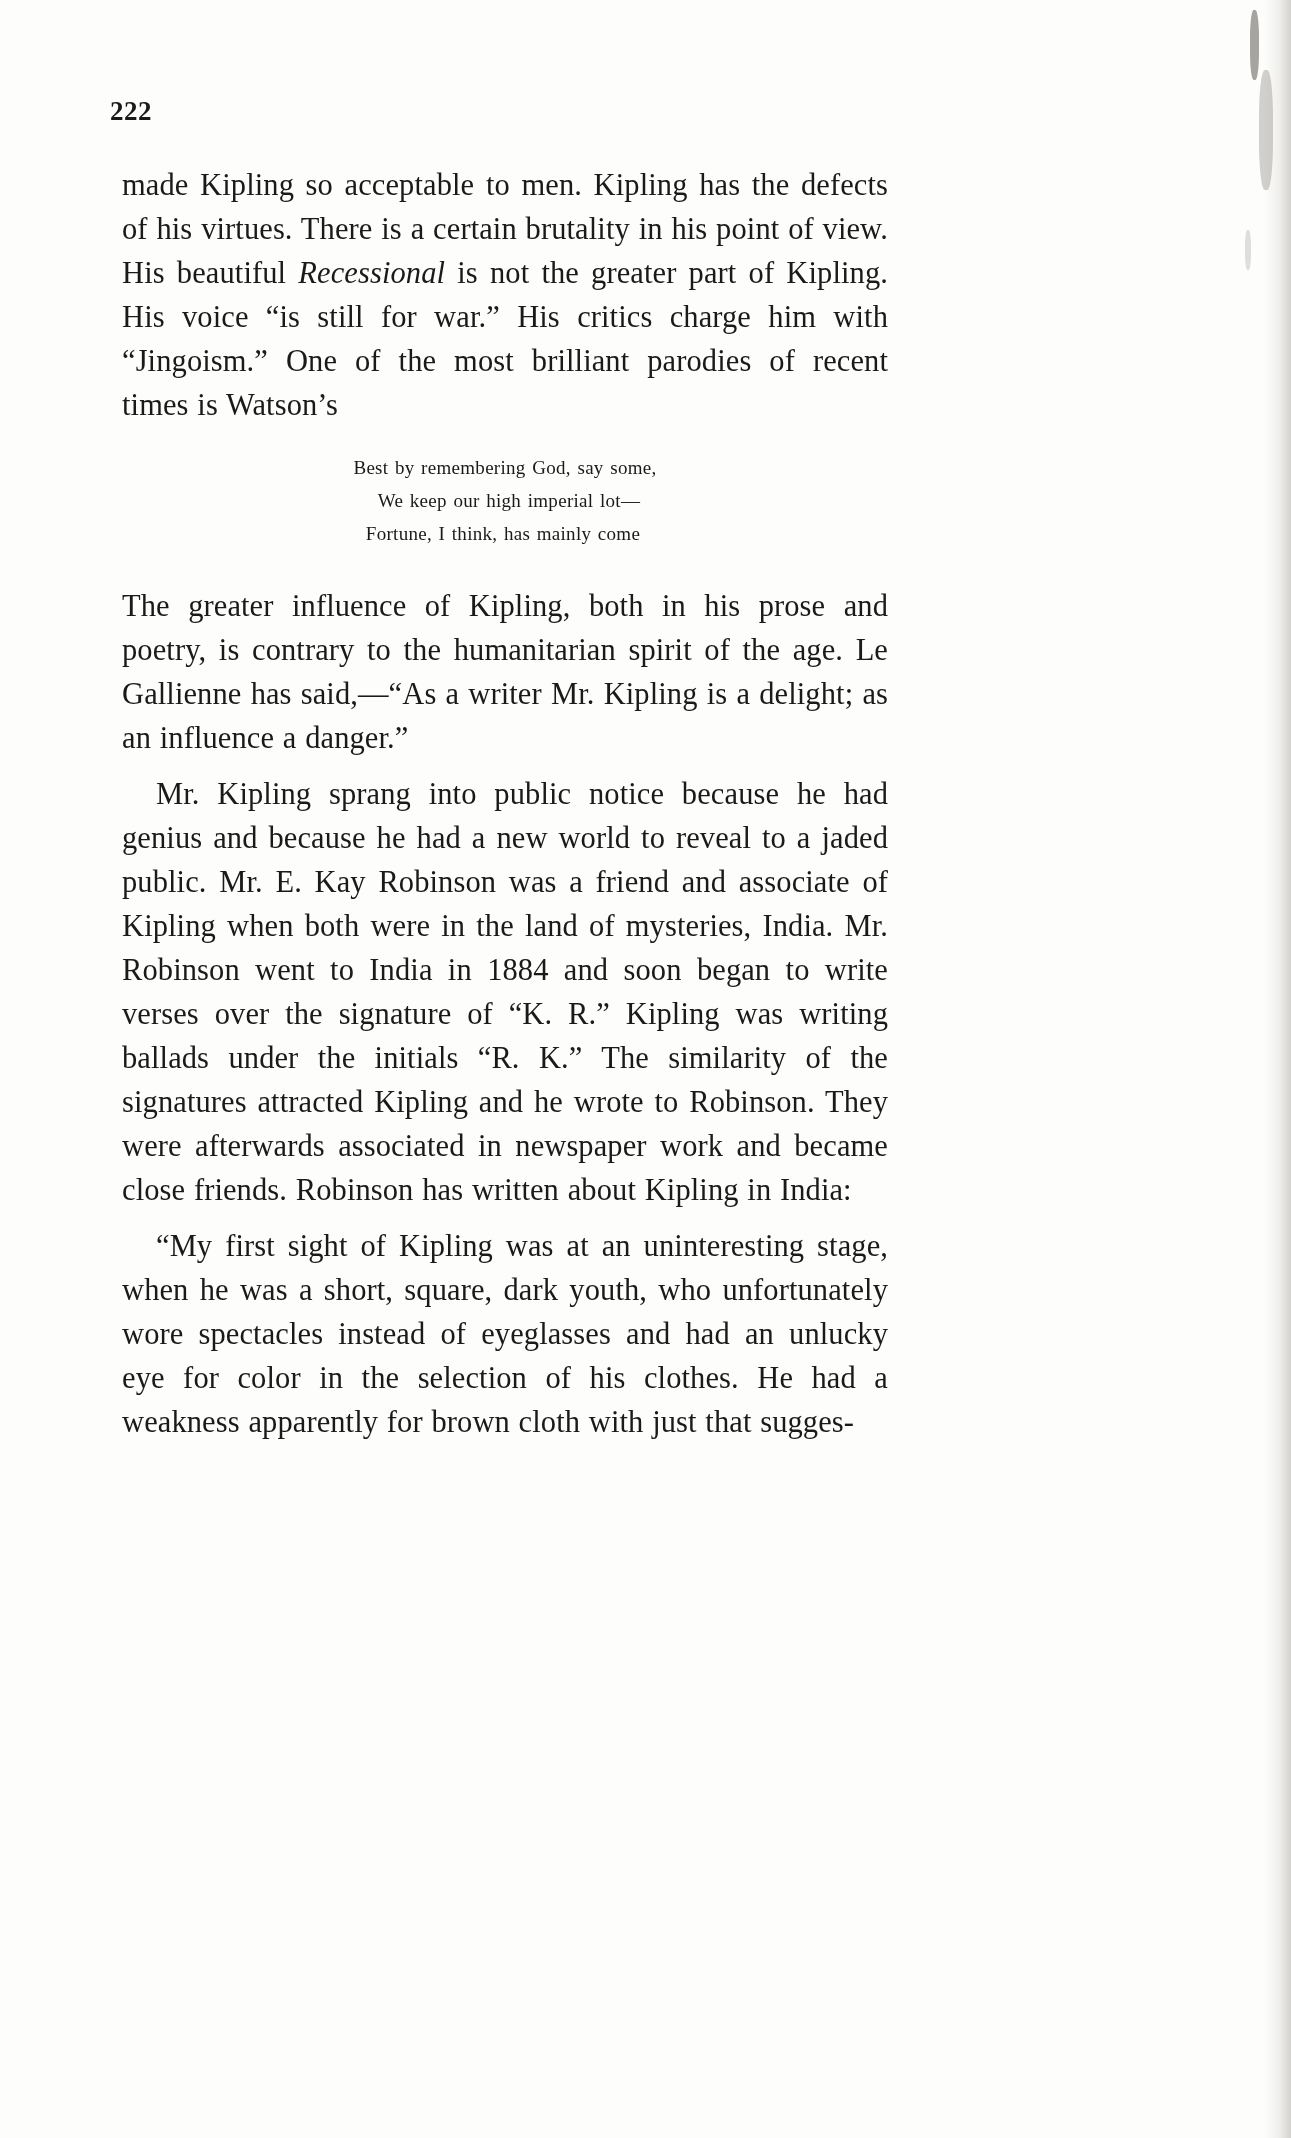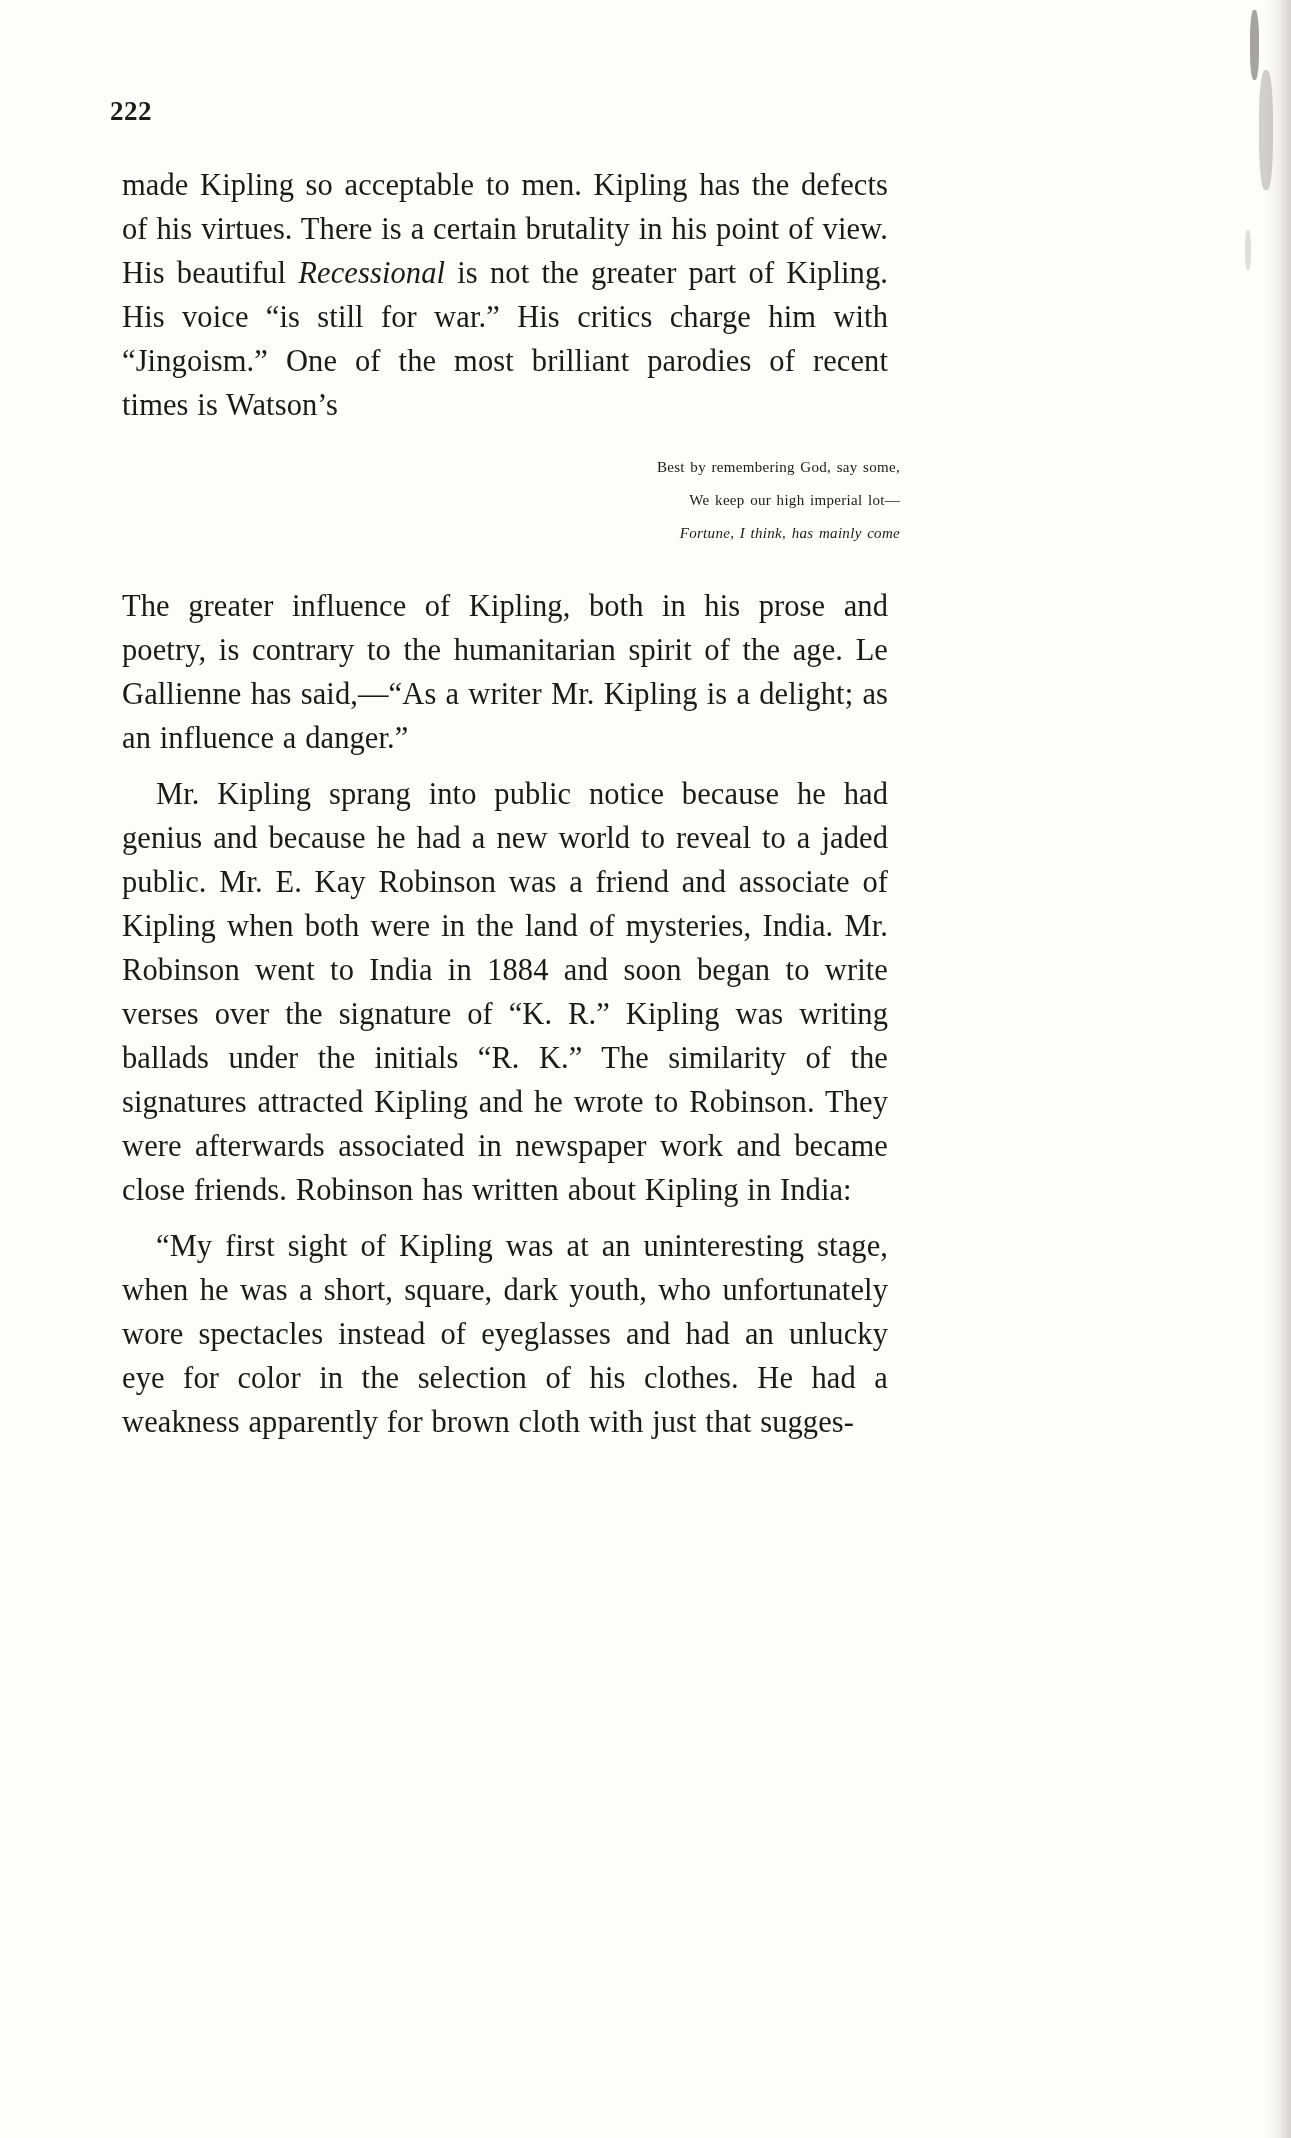--- a/index.html
+++ b/index.html
@@ -75,33 +75,33 @@
     font-family: "Liberation Serif", serif;
   }
   p.body-text.indent {
     text-indent: 34px;
   }
   .em {
     font-style: italic;
   }
   .verse {
     margin: 24px 0 34px 0;
-    text-align: right;
-    font-size: 15px;
+    text-align: center;
+    font-size: 19px;
     line-height: 33px;
     letter-spacing: 0.3px;
     word-spacing: 1.5px;
     font-family: "Liberation Serif", serif;
   }
   .verse div {
     white-space: nowrap;
   }
   .verse .l1 { margin-left: 0px; }
   .verse .l2 { margin-left: 8px; }
-  .verse .l3 { margin-left: -4px; font-style: italic; }
+  .verse .l3 { margin-left: -4px; }
   .verse .l4 { margin-left: 10px; }
 </style>
 </head>
 <body>
 
 <div class="page"></div>
 
 <div class="scan-edge"></div>
 <div class="scan-speck" style="top:10px; right:32px; width:9px; height:70px;"></div>
 <div class="scan-speck" style="top:70px; right:18px; width:14px; height:120px; opacity:.5;"></div>

